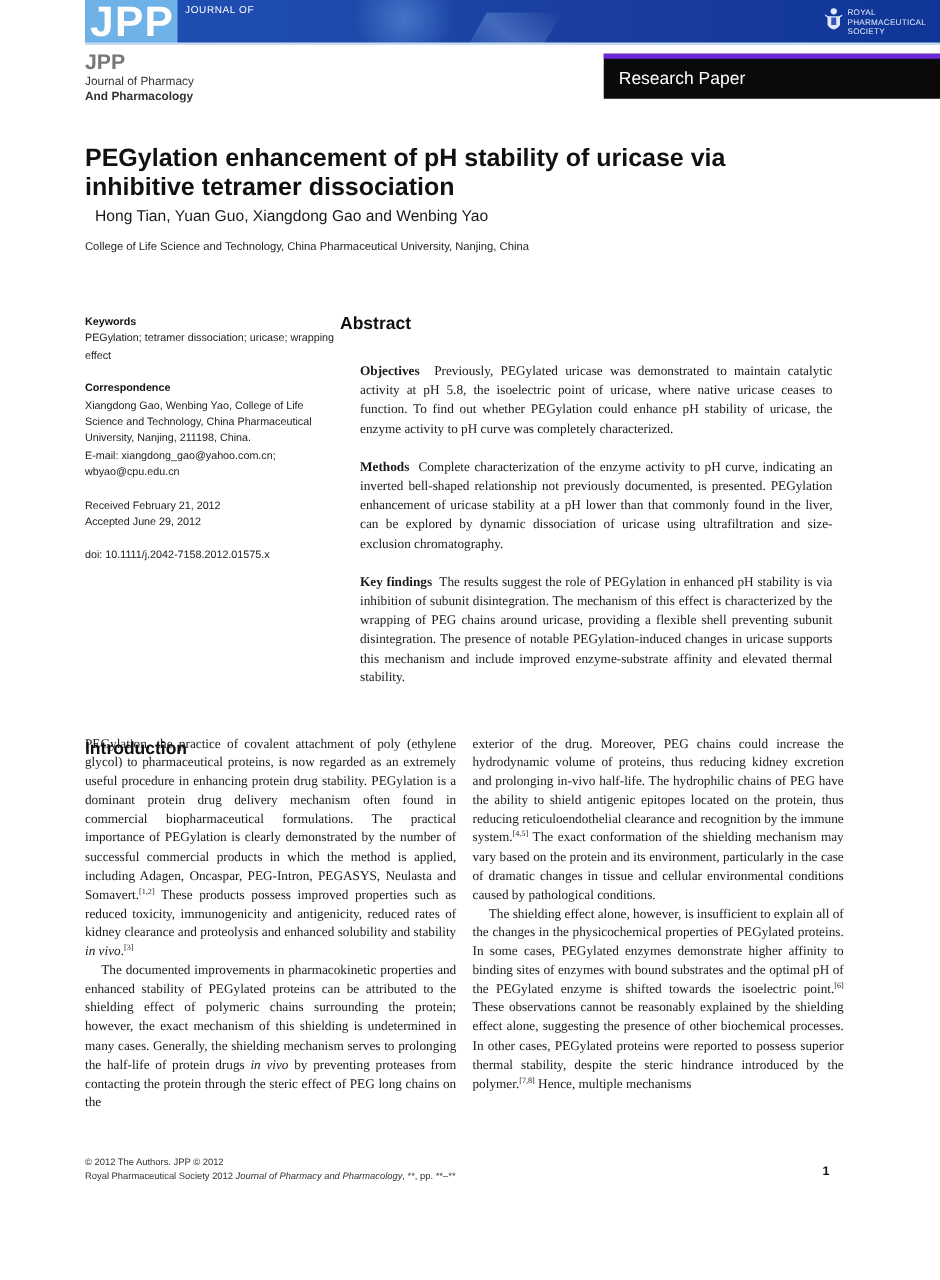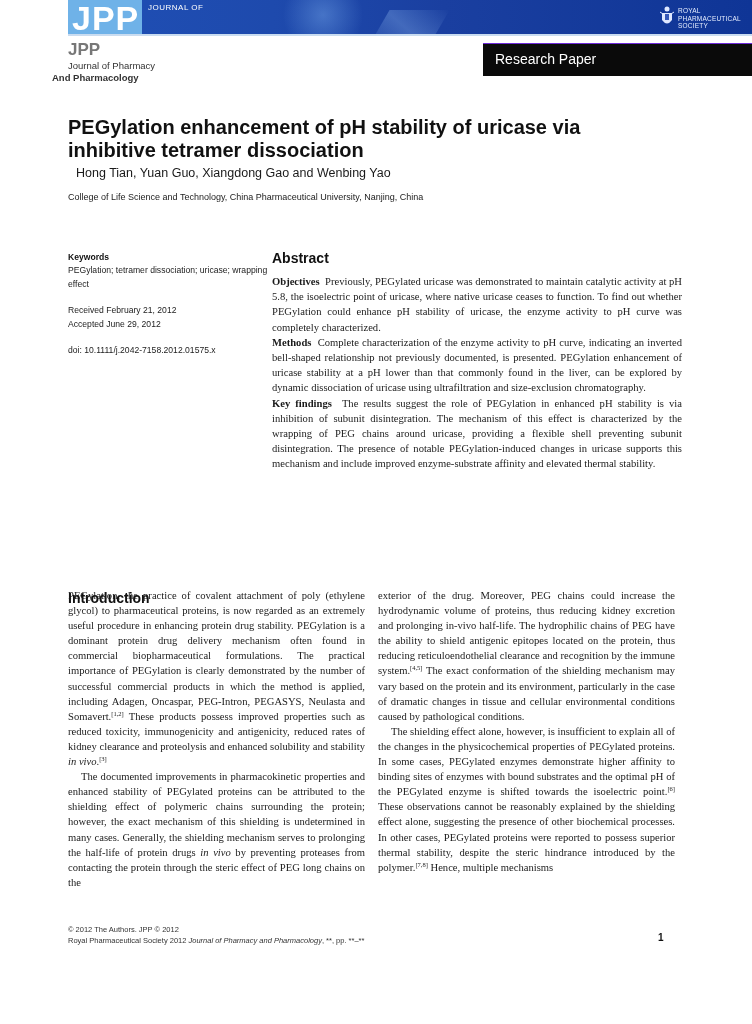--- a/index.html
+++ b/index.html
@@ -19,39 +19,39 @@
   .banner .journal-of { position: absolute; left: 80px; top: 3px; font-size: 8px; color: #ffffff; letter-spacing: 0.5px; }
   .banner .journal-name { position: absolute; left: 79px; top: 11px; font-size: 20px; color: #ffffff; }
   .banner .light-strip { position: absolute; left: 0; bottom: 0; width: 100%; height: 2px; background: #c9dcf0; }
   .rps { position: absolute; right: 6px; top: 3px; width: 90px; height: 30px; }
   .rps .crest { position: absolute; left: 4px; top: 2px; width: 14px; height: 24px; }
   .rps .rps-text { position: absolute; left: 22px; top: 4px; font-size: 6.5px; line-height: 7.5px; color: #e6eeff; letter-spacing: 0.2px; }
 
   
   .jpp-small { position: absolute; left: 68px; top: 40px; font-size: 17px; font-weight: bold; color: #777777; }
   .journal-sub1 { position: absolute; left: 68px; top: 60px; font-size: 9.5px; color: #333; }
-  .journal-sub2 { position: absolute; left: 52px; top: 72px; font-size: 9.5px; font-weight: bold; color: #333; }
+  .journal-sub2 { position: absolute; left: 68px; top: 72px; font-size: 9.5px; font-weight: bold; color: #333; }
 
-  .research-paper { position: absolute; left: 483px; top: 43px; width: 269px; height: 32px; background: #0a0a0a; border-top: 1px solid #6d28d9; }
+  .research-paper { position: absolute; left: 483px; top: 43px; width: 269px; height: 32px; background: #0a0a0a; border-top: 4px solid #6d28d9; }
   .research-paper span { position: absolute; left: 12px; top: 7px; font-size: 14px; color: #ffffff; }
 
   
   .title { position: absolute; left: 68px; top: 116px; width: 560px; font-size: 20px; line-height: 23px; font-weight: bold; color: #111; }
   .authors { position: absolute; left: 76px; top: 166px; font-size: 12.5px; color: #1a1a1a; }
   .affiliation { position: absolute; left: 68px; top: 192px; font-size: 9px; color: #222; }
 
   
   .sidebar { position: absolute; left: 68px; top: 251px; width: 200px; font-size: 8.6px; line-height: 13.4px; color: #222; }
   .sidebar .heading { font-weight: bold; color: #111; }
   .sidebar .block { margin-bottom: 13px; }
 
   
   .abstract-title { position: absolute; left: 272px; top: 250px; font-size: 14px; font-weight: bold; color: #111; }
   .abstract { position: absolute; left: 272px; top: 274px; width: 410px; font-size: 10.6px; line-height: 15.2px; text-align: justify; color: #1a1a1a; }
-  .abstract p { margin: 0; }
+  .abstract p { margin: 16px; }
   .abstract b { font-weight: bold; }
 
   
   .intro-title { position: absolute; left: 68px; top: 563px; font-size: 14px; font-weight: bold; color: #111; margin-top: 27px; }
   .col { position: absolute; top: 588px; width: 297px; font-size: 10.6px; line-height: 15.1px; text-align: justify; color: #1a1a1a; }
   .col p { margin: 0; }
   .col .indent { text-indent: 13px; }
   .col-left { left: 68px; }
   .col-right { left: 378px; }
   sup { font-size: 6.5px; line-height: 0; vertical-align: 4px; }
@@ -97,20 +97,25 @@
 <div class="title sans">PEGylation enhancement of pH stability of uricase via inhibitive tetramer dissociation</div>
 <div class="authors sans">Hong Tian, Yuan Guo, Xiangdong Gao and Wenbing Yao</div>
 <div class="affiliation sans">College of Life Science and Technology, China Pharmaceutical University, Nanjing, China</div>
 
 <div class="sidebar sans">
   <div class="block">
     <div class="heading">Keywords</div>
     <div>PEGylation; tetramer dissociation; uricase; wrapping effect</div>
   </div>
   <div class="block">
+    <div class="heading">Correspondence</div>
+    <div>Xiangdong Gao, Wenbing Yao, College of Life Science and Technology, China Pharmaceutical University, Nanjing, 211198, China.</div>
+    <div>E-mail: xiangdong_gao@yahoo.com.cn; wbyao@cpu.edu.cn</div>
+  </div>
+  <div class="block">
     <div>Received February 21, 2012</div>
     <div>Accepted June 29, 2012</div>
   </div>
   <div>doi: 10.1111/j.2042-7158.2012.01575.x</div>
 </div>
 
 <div class="abstract-title sans">Abstract</div>
 <div class="abstract serif">
   <p><b>Objectives</b>&nbsp; <span>Previously, PEGylated uricase was demonstrated to maintain catalytic activity at pH 5.8, the isoelectric point of uricase, where native uricase ceases to function. To find out whether PEGylation could enhance pH stability of uricase, the enzyme activity to pH curve was completely characterized.</span></p>
   <p><b>Methods</b>&nbsp; <span>Complete characterization of the enzyme activity to pH curve, indicating an inverted bell-shaped relationship not previously documented, is presented. PEGylation enhancement of uricase stability at a pH lower than that commonly found in the liver, can be explored by dynamic dissociation of uricase using ultrafiltration and size-exclusion chromatography.</span></p>

